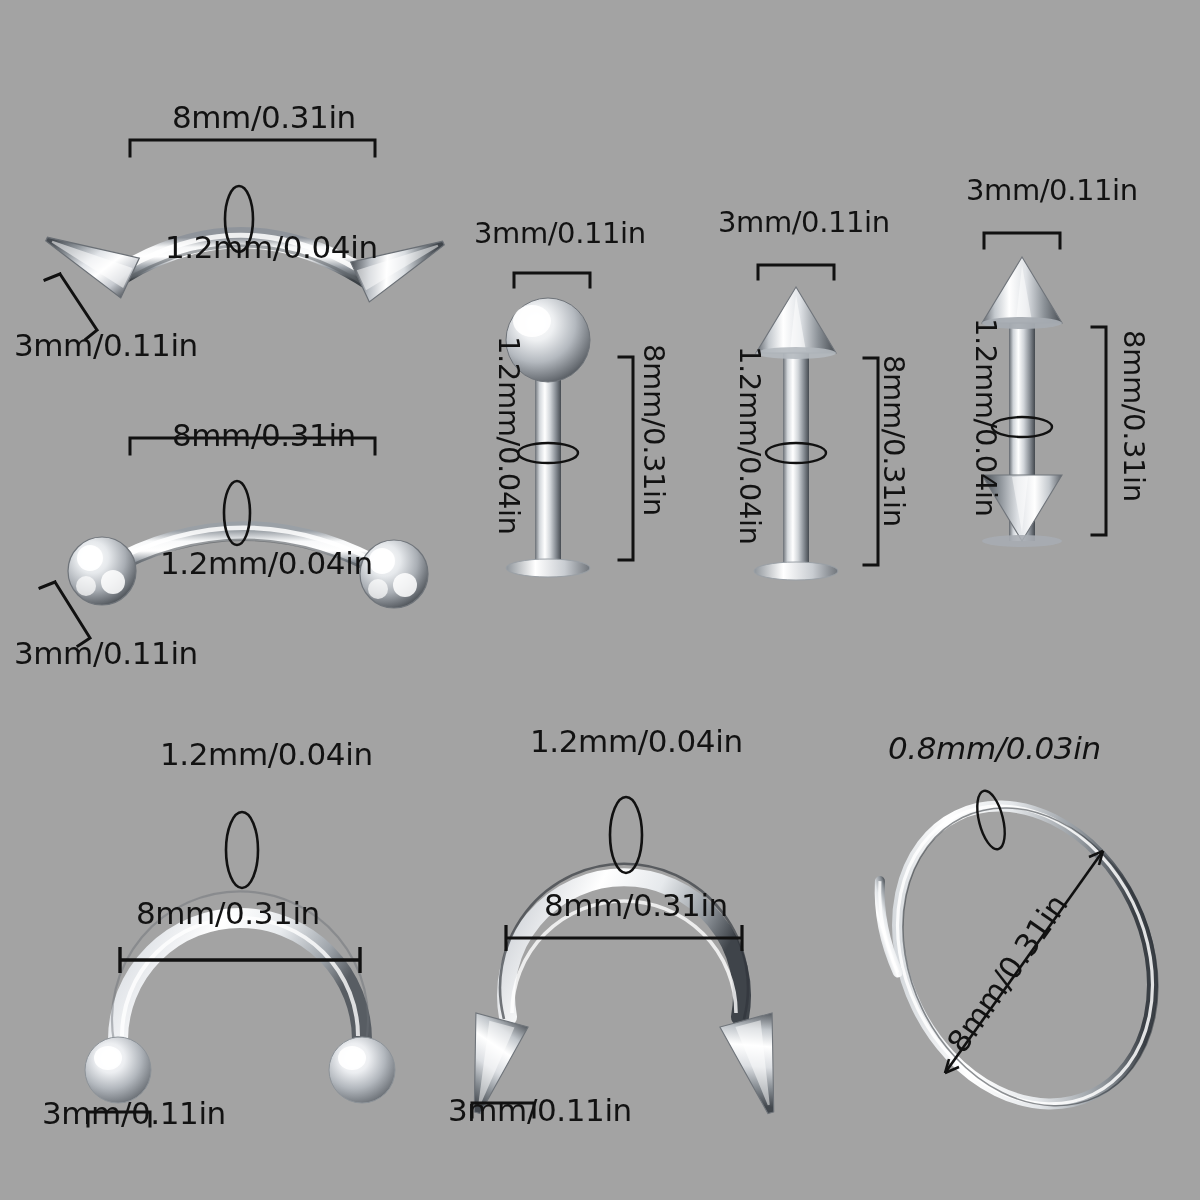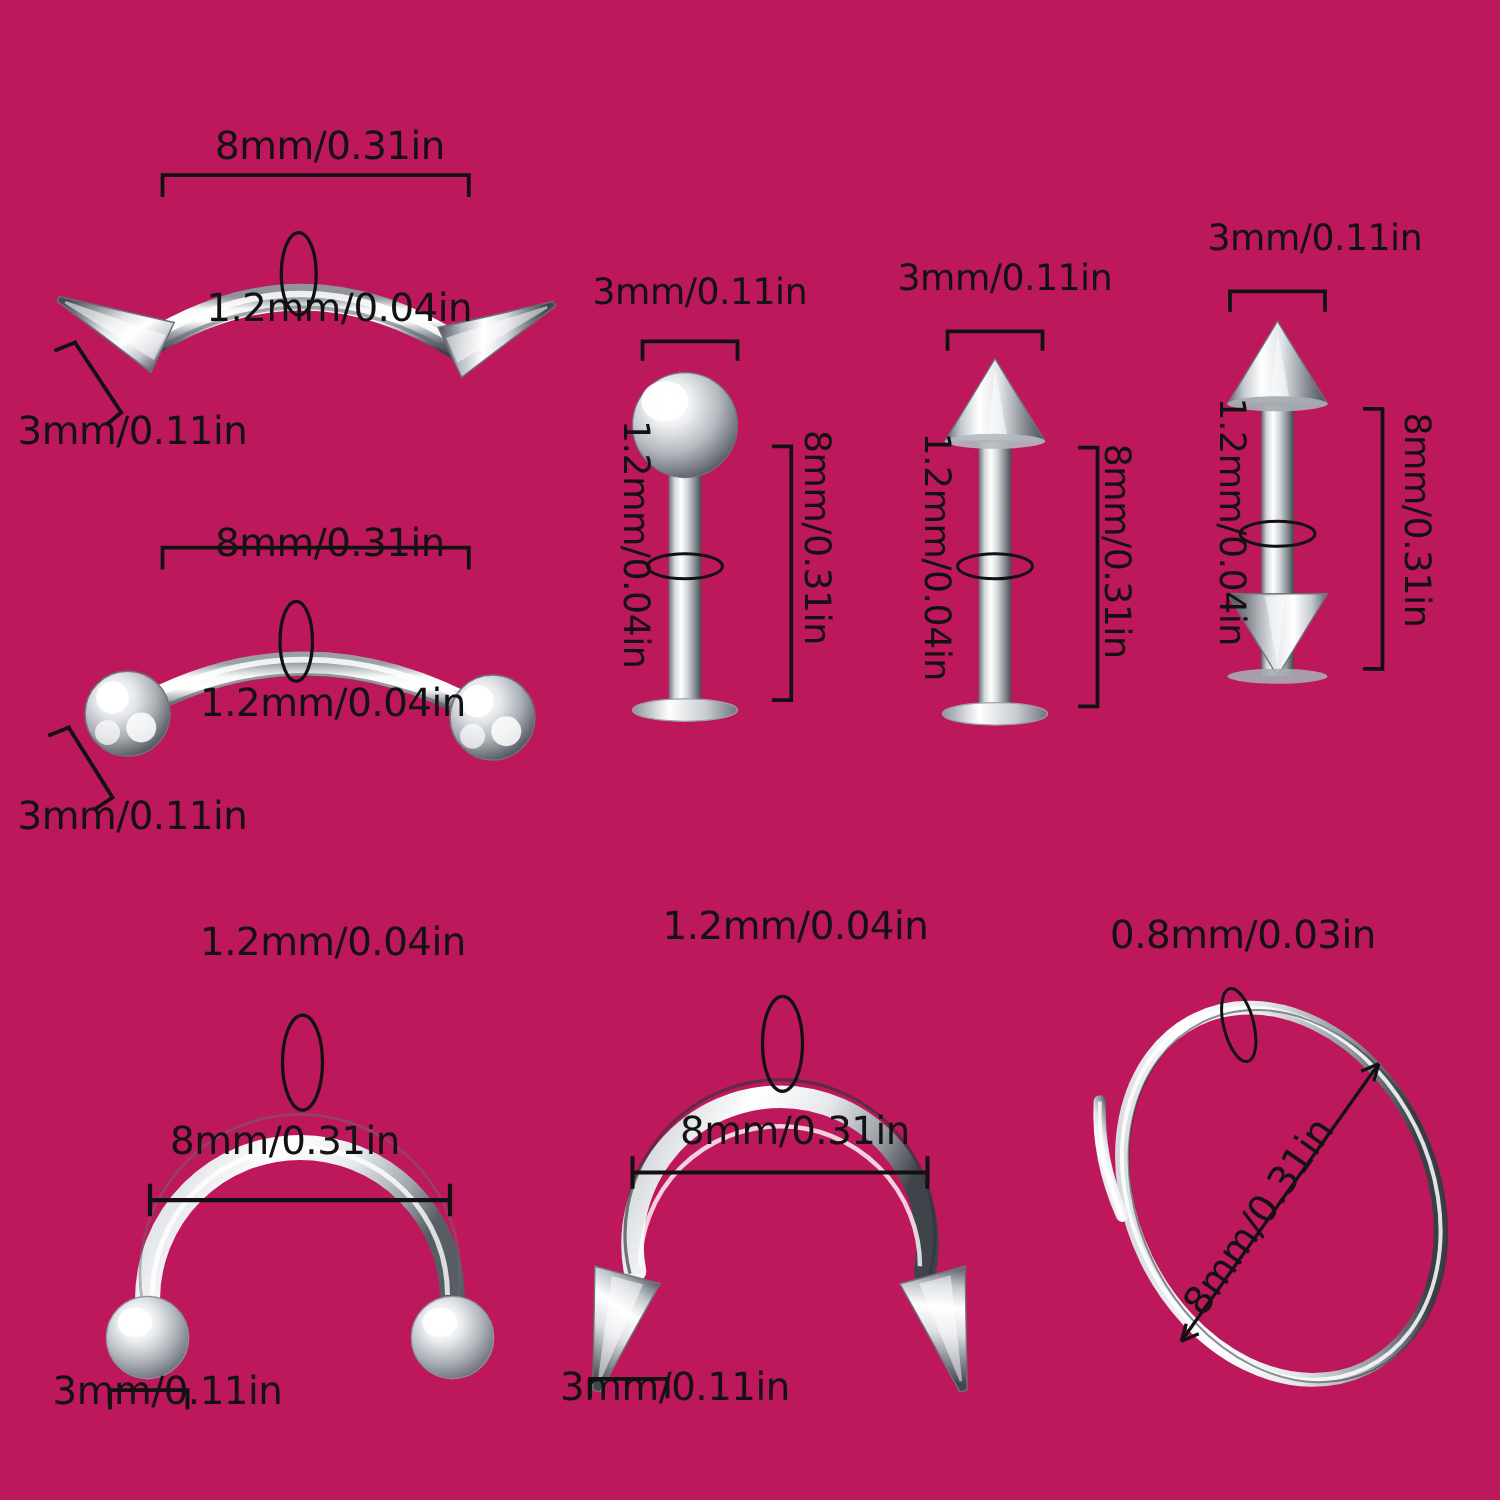--- a/index.html
+++ b/index.html
@@ -4,21 +4,21 @@
 <style>
   html, body {
     margin: 0;
     padding: 0;
     background: #ffffff;
   }
   #stage {
     position: relative;
     width: 1200px;
     height: 1200px;
-    background: #be185d;
+    background: #a3a3a3;
     overflow: hidden;
     font-family: "DejaVu Sans", "Liberation Sans", sans-serif;
   }
   .lbl {
     position: absolute;
     color: #121212;
     font-family: "DejaVu Sans", "Liberation Sans", sans-serif;
     white-space: nowrap;
     letter-spacing: -0.4px;
     line-height: 1;
@@ -396,16 +396,16 @@
       </g>
 
       <ellipse cx="136" cy="65" rx="12" ry="30" fill="none" stroke="#111" stroke-width="2.4" transform="rotate(-14 136 65)"></ellipse>
 
       <path d="M90 318 L248 96" stroke="#111" stroke-width="2.6" fill="none"></path>
       <path d="M90 318 L104 312 M90 318 L94 304" stroke="#111" stroke-width="2.6" fill="none"></path>
       <path d="M248 96 L234 102 M248 96 L244 110" stroke="#111" stroke-width="2.6" fill="none"></path>
     </svg>
   </div>
 
-  <div class="lbl big" style="left:888px; top:733px;">0.8mm/0.03in</div>
+  <div class="lbl big" style="left:888px; top:733px;font-style:italic;">0.8mm/0.03in</div>
   <div class="lbl big rotd" style="left:942px; top:1040px; transform:rotate(-55deg);">8mm/0.31in</div>
 
 </div>
 
 </body></html>

